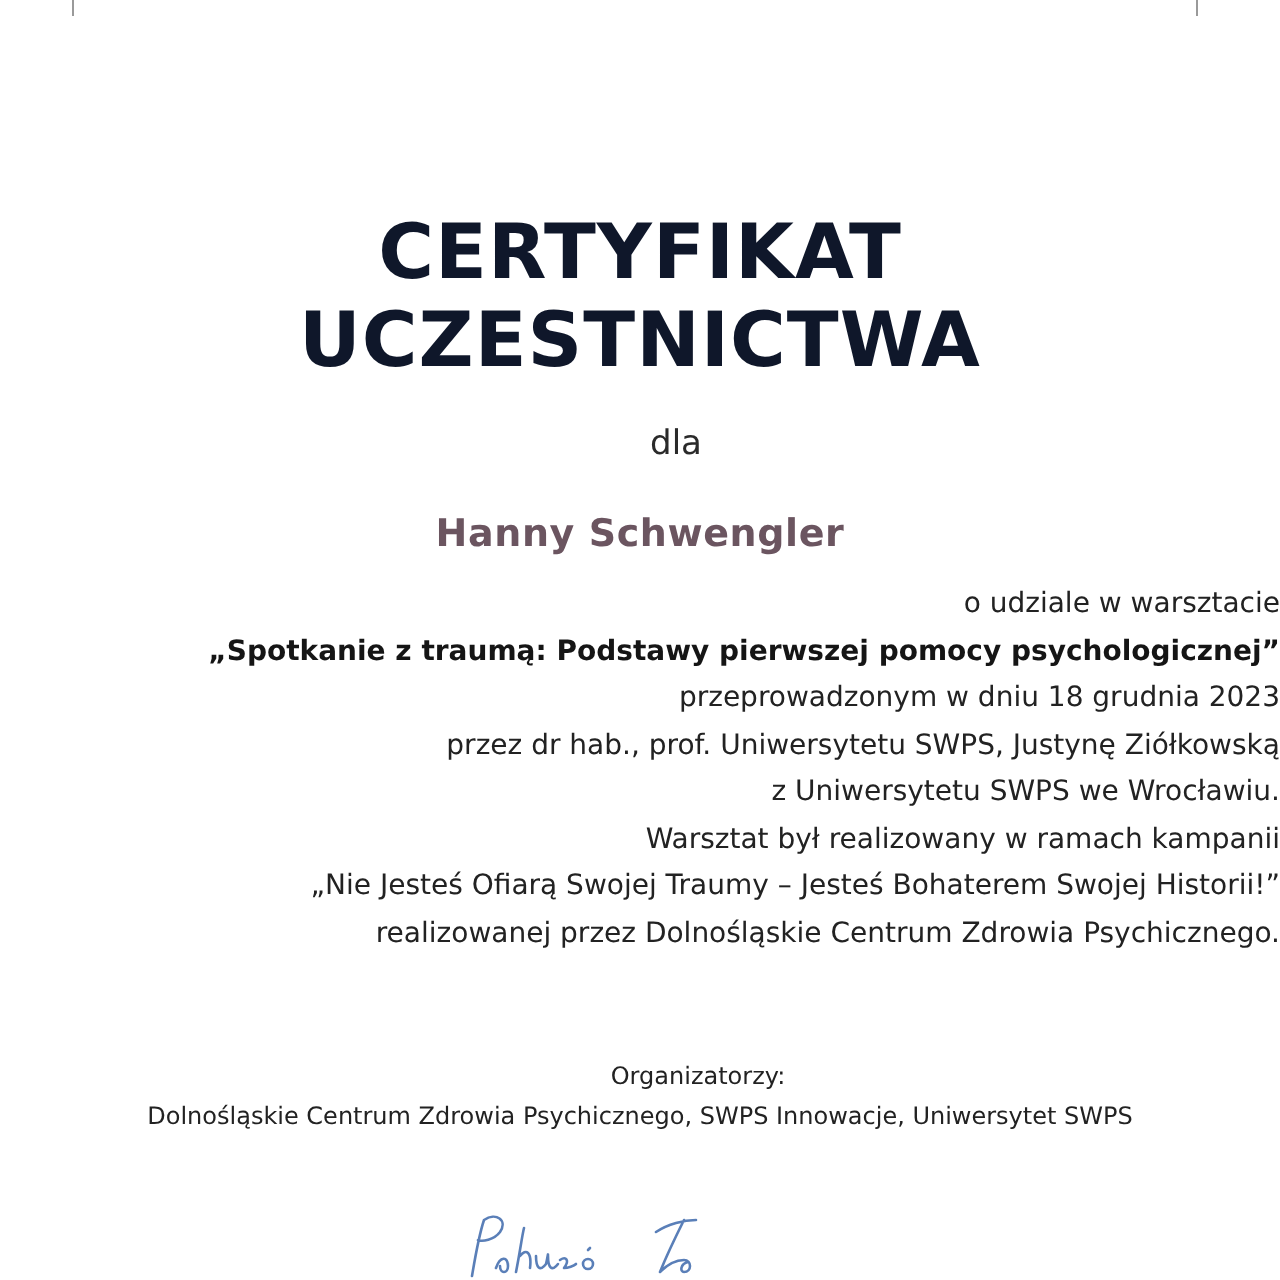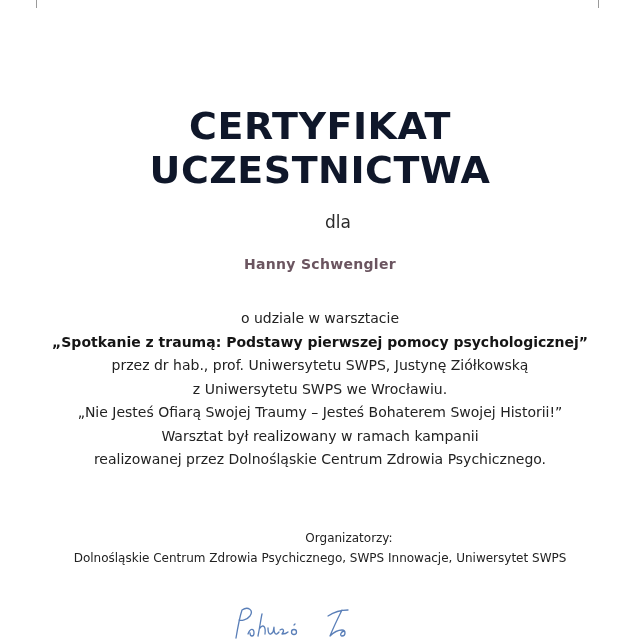--- a/index.html
+++ b/index.html
@@ -21,24 +21,24 @@
   }
   .title-1 { top: 104px; }
   .title-2 { top: 148px; }
 
   .for-label {
     position: absolute; top: 212px; left: 0; right: 0; text-align: center;
     font-size: 17px; color: #2a2a2a; padding-left: 36px;
   }
   .recipient {
     position: absolute; top: 256px; left: 0; right: 0; text-align: center;
-    font-size: 14px; font-weight: bold; color: #6b5560; letter-spacing: 0.3px;
+    font-size: 19px; font-weight: bold; color: #6b5560; letter-spacing: 0.3px;
   }
   .body-lines {
-    position: absolute; top: 307px; left: 0; right: 0; text-align: center;
+    position: absolute; top: 291px; left: 0; right: 0; text-align: right;
     font-size: 14px; line-height: 23.5px; color: #222;
   }
   .body-lines .bold { font-weight: bold; color: #151515; }
   .body-lines div { white-space: nowrap; }
 
   .org-label {
     position: absolute; top: 531px; left: 16px; right: 0; text-align: center;
     font-size: 12px; color: #222; padding-left: 42px;
   }
   .org-list {
@@ -55,24 +55,25 @@
 
 <div class="title title-1">CERTYFIKAT</div>
 <div class="title title-2">UCZESTNICTWA</div>
 
 <div class="for-label">dla</div>
 <div class="recipient">Hanny Schwengler</div>
 
 <div class="body-lines">
   <div>o udziale w warsztacie</div>
   <div class="bold">„Spotkanie z traumą: Podstawy pierwszej pomocy psychologicznej”</div>
+  <div>przeprowadzonym w dniu 18 grudnia 2023</div>
   <div>przez dr hab., prof. Uniwersytetu SWPS, Justynę Ziółkowską</div>
   <div>z Uniwersytetu SWPS we Wrocławiu.</div>
+  <div>Warsztat był realizowany w ramach kampanii</div>
   <div>„Nie Jesteś Ofiarą Swojej Traumy – Jesteś Bohaterem Swojej Historii!”</div>
-  <div>Warsztat był realizowany w ramach kampanii</div>
   <div>realizowanej przez Dolnośląskie Centrum Zdrowia Psychicznego.</div>
 </div>
 
 <div class="org-label">Organizatorzy:</div>
 <div class="org-list">Dolnośląskie Centrum Zdrowia Psychicznego, SWPS Innowacje, Uniwersytet SWPS</div>
 
 <div class="signatures">
   <svg width="140" height="36" viewBox="0 0 140 36">
     <g fill="none" stroke="#5a7fb8" stroke-width="1.3" stroke-linecap="round" stroke-linejoin="round">
       <path d="M6 34 C8 22 10 12 12 6 C18 2 24 6 20 12 C17 16 11 17 9 16"></path>

